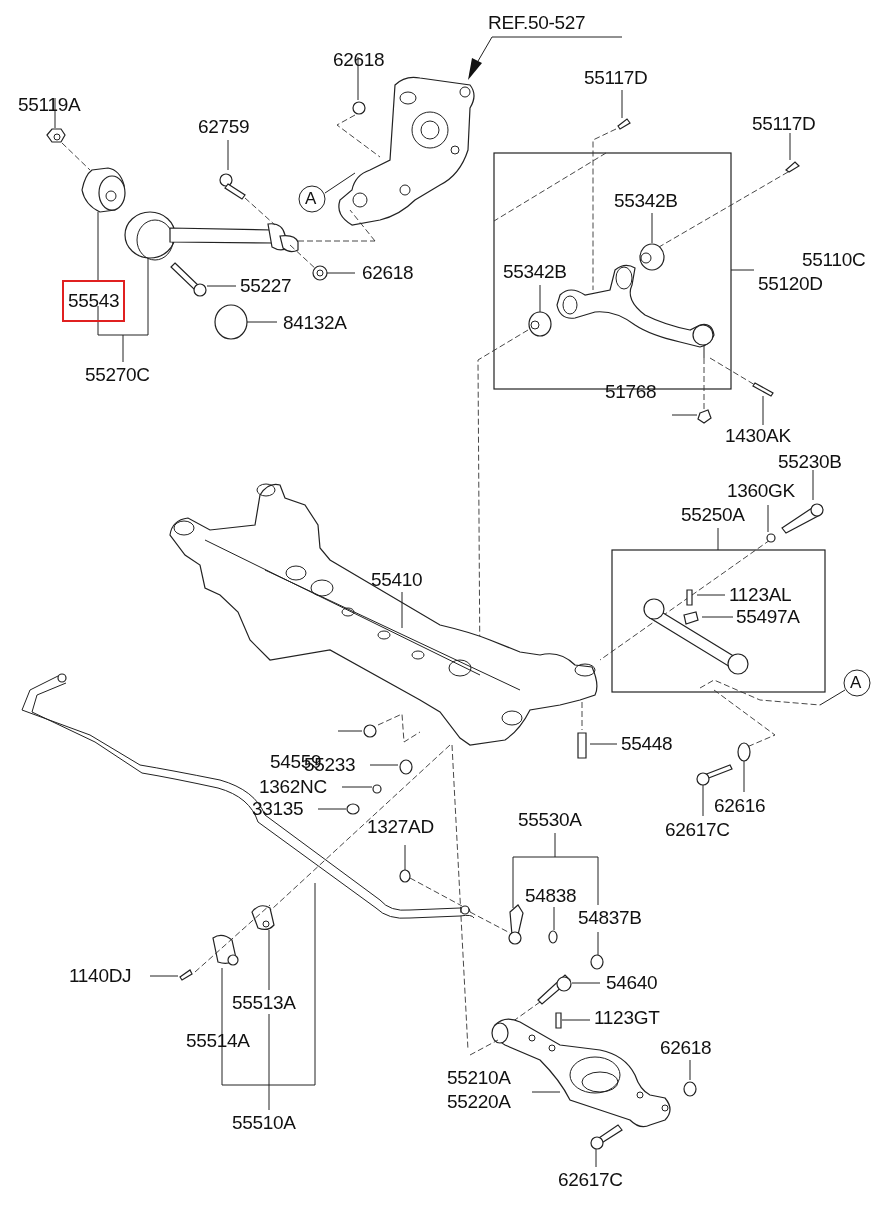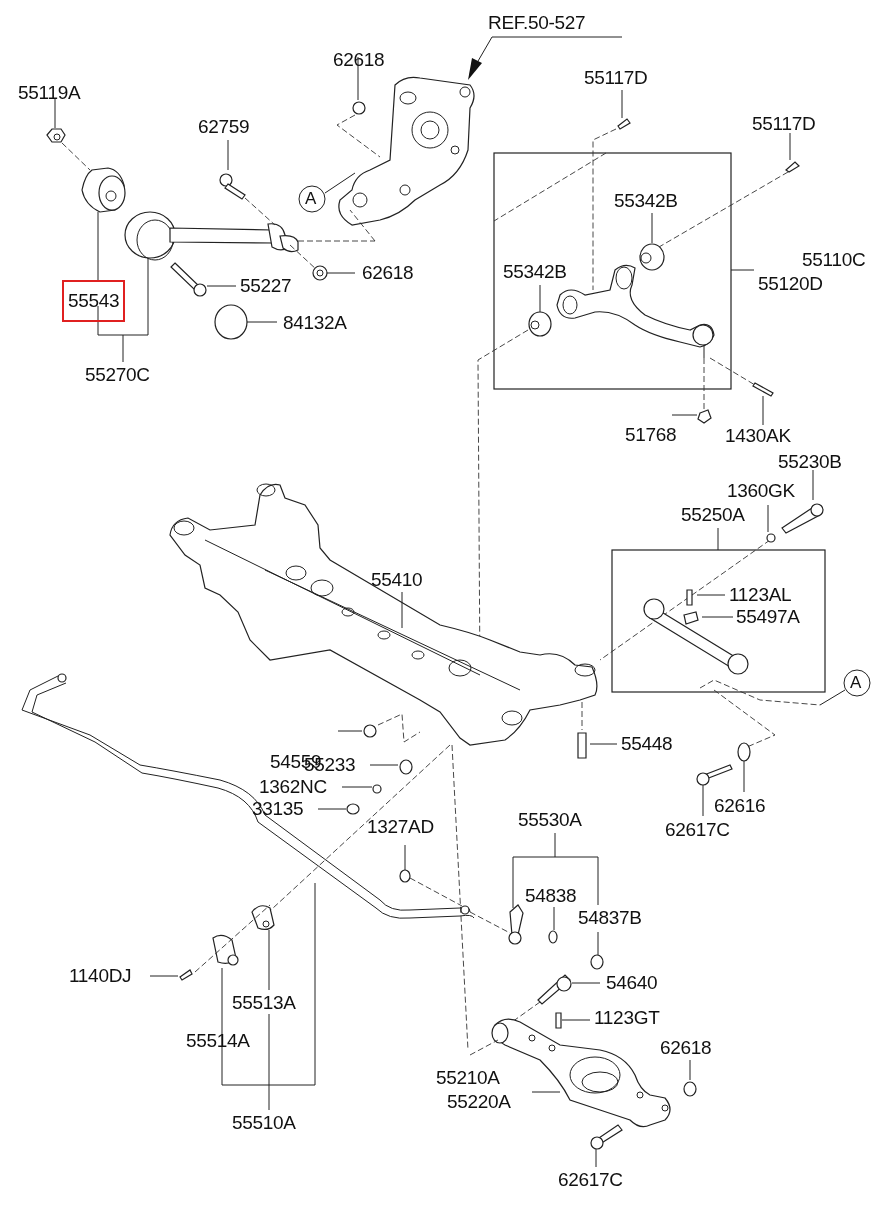--- a/index.html
+++ b/index.html
@@ -238,35 +238,35 @@
   <line class="lead" x1="532" y1="1092" x2="560" y2="1092"></line>
   <line class="lead" x1="690" y1="1060" x2="690" y2="1080"></line>
   <ellipse class="part" cx="690" cy="1089" rx="6" ry="7"></ellipse>
   <path class="part" d="M596,1140 L618,1125 L622,1130 L600,1144 Z"></path>
   <circle class="part" cx="597" cy="1143" r="6"></circle>
   <line class="lead" x1="596" y1="1149" x2="596" y2="1167"></line>
 </svg>
 
 
 <div class="lbl" style="left:488px;top:13px;">REF.50-527</div>
-<div class="lbl" style="left:18px;top:83px;">55119A</div>
+<div class="lbl" style="left:18px;top:95px;">55119A</div>
 <div class="lbl" style="left:333px;top:50px;">62618</div>
 <div class="lbl" style="left:198px;top:117px;">62759</div>
 <div class="lbl hl" style="left: 62px; top: 280px; border-color: rgb(224, 32, 32);">55543</div>
 <div class="lbl" style="left:240px;top:276px;">55227</div>
 <div class="lbl" style="left:362px;top:263px;">62618</div>
 <div class="lbl" style="left:283px;top:313px;">84132A</div>
 <div class="lbl" style="left:85px;top:365px;">55270C</div>
 <div class="lbl" style="left:584px;top:68px;">55117D</div>
 <div class="lbl" style="left:752px;top:114px;">55117D</div>
 <div class="lbl" style="left:614px;top:191px;">55342B</div>
 <div class="lbl" style="left:503px;top:262px;">55342B</div>
 <div class="lbl" style="left:758px;top:250px;margin-left:44px;">55110C</div>
 <div class="lbl" style="left:758px;top:274px;">55120D</div>
-<div class="lbl" style="left:605px;top:425px;margin-left:20px;">51768</div>
+<div class="lbl" style="left:605px;top:382px;">51768</div>
 <div class="lbl" style="left:725px;top:426px;">1430AK</div>
 <div class="lbl" style="left:778px;top:452px;">55230B</div>
 <div class="lbl" style="left:727px;top:481px;">1360GK</div>
 <div class="lbl" style="left:681px;top:505px;">55250A</div>
 <div class="lbl" style="left:729px;top:585px;">1123AL</div>
 <div class="lbl" style="left:736px;top:607px;">55497A</div>
 <div class="lbl" style="left:371px;top:570px;">55410</div>
 <div class="lbl" style="left:270px;top:752px;">54559</div>
 <div class="lbl" style="left:621px;top:734px;">55448</div>
 <div class="lbl" style="left:304px;top:755px;">55233</div>
@@ -277,20 +277,20 @@
 <div class="lbl" style="left:367px;top:817px;">1327AD</div>
 <div class="lbl" style="left:518px;top:810px;">55530A</div>
 <div class="lbl" style="left:525px;top:886px;">54838</div>
 <div class="lbl" style="left:578px;top:908px;">54837B</div>
 <div class="lbl" style="left:69px;top:966px;">1140DJ</div>
 <div class="lbl" style="left:606px;top:973px;">54640</div>
 <div class="lbl" style="left:232px;top:993px;">55513A</div>
 <div class="lbl" style="left:594px;top:1008px;">1123GT</div>
 <div class="lbl" style="left:186px;top:1031px;">55514A</div>
 <div class="lbl" style="left:660px;top:1038px;">62618</div>
-<div class="lbl" style="left:436px;top:1068px;">55210A</div>
+<div class="lbl" style="left:447px;top:1068px;">55210A</div>
 <div class="lbl" style="left:447px;top:1092px;">55220A</div>
 <div class="lbl" style="left:232px;top:1113px;">55510A</div>
 <div class="lbl" style="left:558px;top:1170px;">62617C</div>
 
 <div class="lbl" style="left:305px;top:189px;font-size:17px;">A</div>
 <div class="lbl" style="left:850px;top:673px;font-size:17px;">A</div>
 </div>
 
 </body></html>

